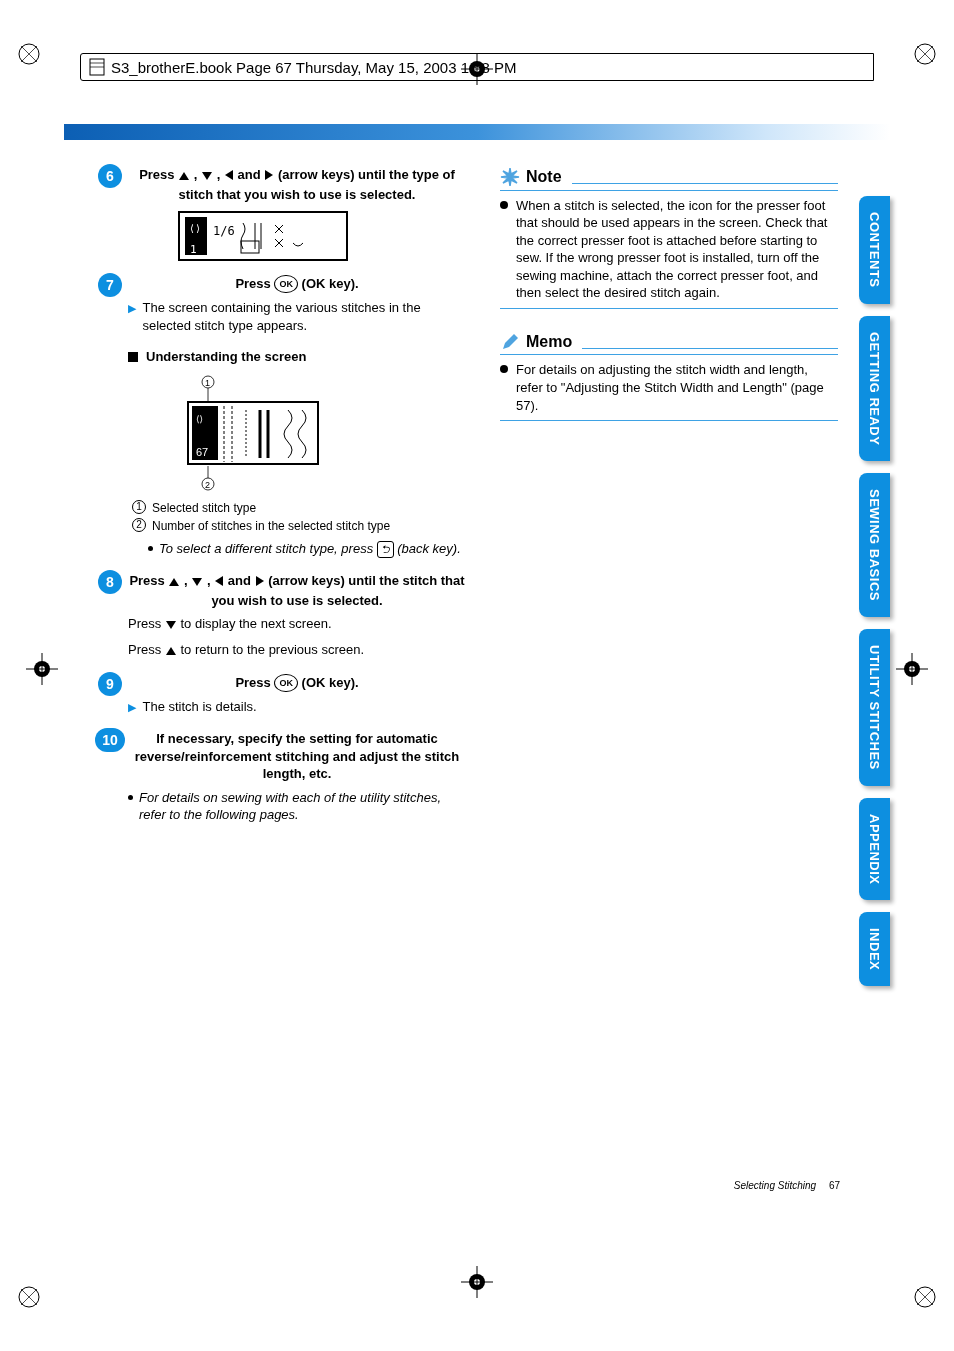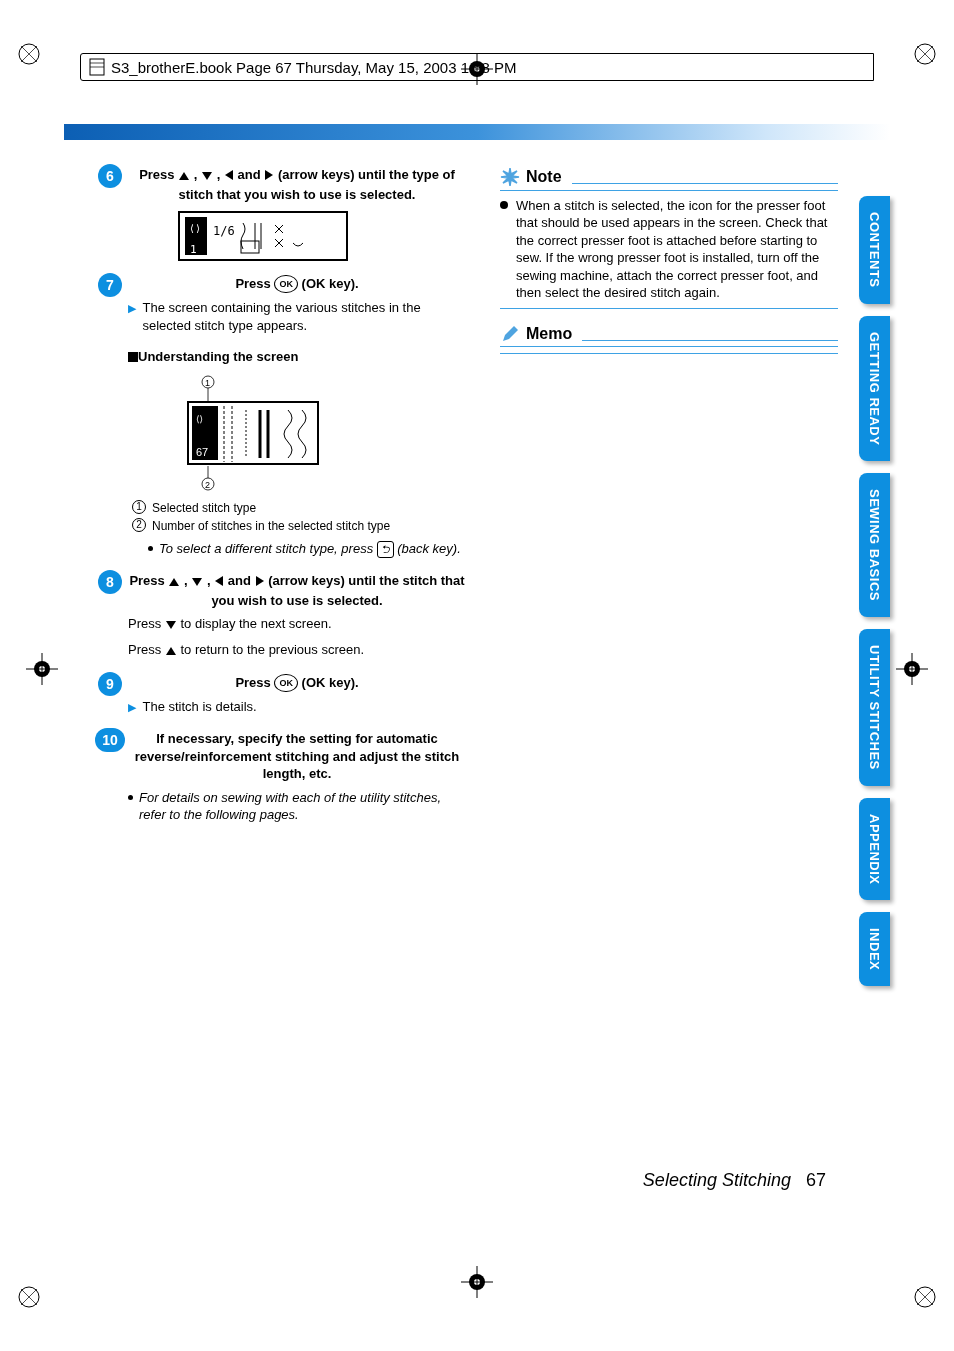--- a/index.html
+++ b/index.html
@@ -156,21 +156,21 @@
     position: relative;
     background: #fff;
     display: flex;
     align-items: center;
     justify-content: center;
     font-size: 10px;
     color: #333;
     font-family: monospace;
   }
 
-  .subhead { font-weight: 700; margin: 10px 0 8px 0; display: flex; align-items: center; }
+  .subhead { font-weight: 700; margin: 10px 0 8px 0; display: flex; align-items: center; gap: 8px; }
   .subhead .black-sq { width: 10px; height: 10px; background: #000; display: inline-block; }
 
   .diagram {
     margin: 4px 0 6px 30px;
     width: 180px;
     height: 120px;
     position: relative;
   }
   .diagram svg { width: 100%; height: 100%; }
 
@@ -180,21 +180,21 @@
     width: 14px; height: 14px; border: 1px solid #000; border-radius: 50%;
     font-size: 10px; display: flex; align-items: center; justify-content: center;
   }
 
   .bullet-line { display: flex; gap: 6px; margin: 6px 0 0 20px; font-style: italic; }
   .dot { width: 5px; height: 5px; background: #000; border-radius: 50%; margin-top: 6px; flex-shrink: 0; }
 
   .sub-press { margin: 6px 0 2px 0; }
 
   
-  .callout { position: relative; margin-bottom: 14px; }
+  .callout { position: relative; margin-bottom: 22px; }
   .callout-head {
     display: flex;
     align-items: center;
     gap: 6px;
     font-weight: 700;
     font-size: 16px;
     border-bottom: 1px solid #3ea2e4;
     padding-bottom: 2px;
     margin-bottom: 6px;
     color: #000;
@@ -209,22 +209,22 @@
   .callout-icon svg { width: 20px; height: 20px; display: block; }
   .callout-body { font-size: 13px; }
   .callout-body .brow { display: flex; gap: 8px; }
   .callout-body .bdot { width: 8px; height: 8px; background: #000; border-radius: 50%; margin-top: 4px; flex-shrink: 0; }
   .callout-hr { height: 1px; background: #3ea2e4; margin-top: 6px; }
 
   
   .footer {
     position: absolute;
     bottom: 160px;
-    right: 128px;
-    font-size: 18px;
+    right: 114px;
+    font-size: 10px;
   }
   .footer .ftitle { font-style: italic; margin-right: 10px; }
 
 </style>
 </head>
 <body>
 
 <div class="reg-mark tl">
   <svg viewBox="0 0 28 28">
       <circle cx="14" cy="14" r="10" fill="none" stroke="#000" stroke-width="1"></circle>
@@ -487,20 +487,26 @@
     <div class="callout">
       <div class="callout-head">
         <span class="callout-icon">
           <svg viewBox="0 0 20 20">
             <path d="M3 17 L5 11 L14 2 L18 6 L9 15 Z" fill="#4fa4e0"></path>
           </svg>
         </span>
         <span>Memo</span>
         <span class="hline"></span>
       </div>
+      <div class="callout-body">
+        <div class="brow">
+          <span class="bdot"></span>
+          <span>For details on adjusting the stitch width and length, refer to "Adjusting the Stitch Width and Length" (page 57).</span>
+        </div>
+      </div>
       <div class="callout-hr"></div>
     </div>
 
   </div>
 </div>
 
 <div class="footer">
   <span class="ftitle">Selecting Stitching</span>
   <span>67</span>
 </div>

